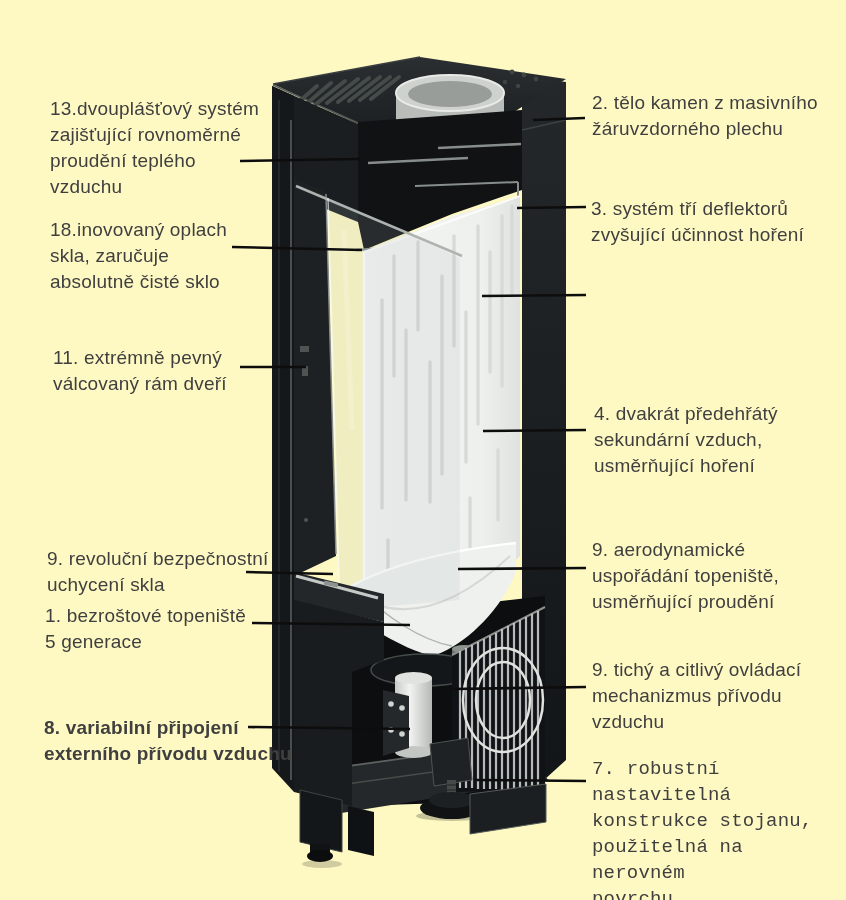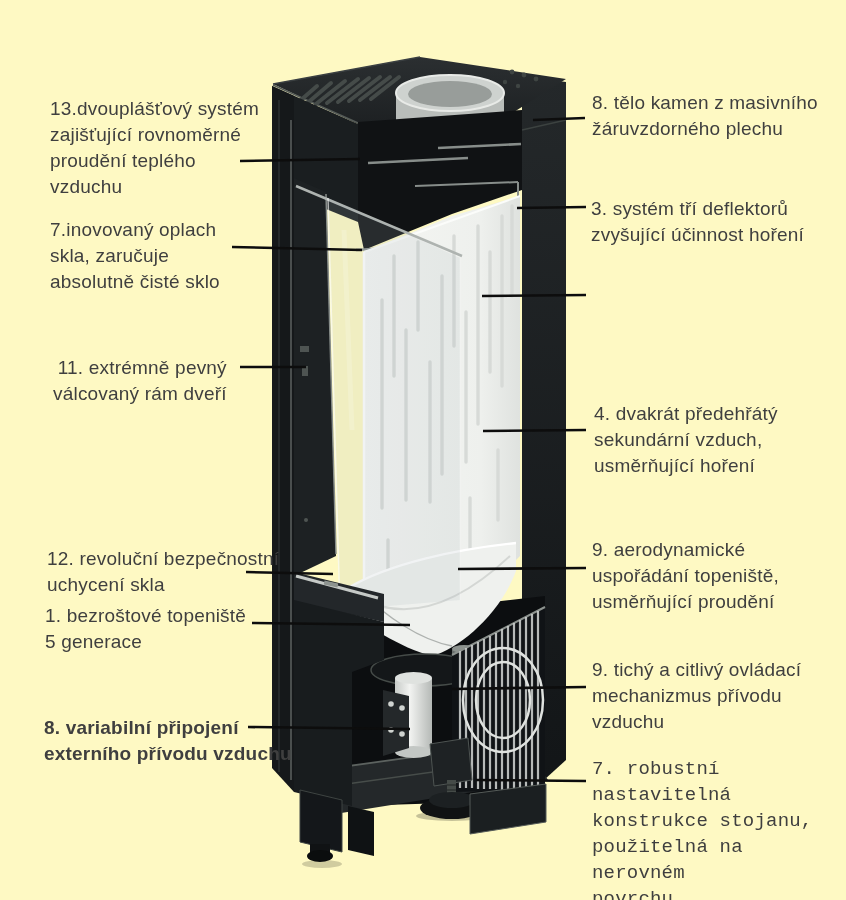--- a/index.html
+++ b/index.html
@@ -8,21 +8,21 @@
     font-family:"Liberation Sans",sans-serif;
   }
   .figure-svg{position:absolute;left:0;top:0;}
   .callout{
     position:absolute;font-size:19px;line-height:26px;color:#3f3f3f;
     white-space:pre-line;letter-spacing:.2px;
   }
   
   #co13{left:50px;top:96px;}
   #co12{left:50px;top:217px;}
-  #co11{left:53px;top:355px;text-align:right;}
+  #co11{left:53px;top:345px;}
   #co10{left:47px;top:546px;}
   #co9{left:45px;top:603px;}
   #co8{left:44px;top:715px;font-weight:bold;}
   
   #co1{left:592px;top:90px;}
   #co2{left:591px;top:196px;}
   #co3{left:592px;top:271px;}
   #co4{left:594px;top:401px;}
   #co5{left:592px;top:537px;}
   #co6{left:592px;top:657px;}
@@ -267,32 +267,32 @@
       <line x1="458" y1="569" x2="586" y2="568"></line>
       <line x1="452" y1="689" x2="586" y2="687"></line>
       <line x1="476" y1="780" x2="586" y2="781"></line>
     </g>
   </svg>
 
   <div class="callout" id="co13">13.dvouplášťový systém
 zajišťující rovnoměrné
 proudění teplého
 vzduchu</div>
-  <div class="callout" id="co12">7.inovovaný oplach
+  <div class="callout" id="co12">18.inovovaný oplach
 skla, zaručuje
 absolutně čisté sklo</div>
   <div class="callout" id="co11">11. extrémně pevný
 válcovaný rám dveří</div>
-  <div class="callout" id="co10">12. revoluční bezpečnostní
+  <div class="callout" id="co10">9. revoluční bezpečnostní
 uchycení skla</div>
   <div class="callout" id="co9">1. bezroštové topeniště
 5 generace</div>
   <div class="callout" id="co8">8. variabilní připojení
 externího přívodu vzduchu</div>
-  <div class="callout" id="co1">8. tělo kamen z masivního
+  <div class="callout" id="co1">2. tělo kamen z masivního
 žáruvzdorného plechu</div>
   <div class="callout" id="co2">3. systém tří deflektorů
 zvyšující účinnost hoření</div>
   <div class="callout" id="co4">4. dvakrát předehřátý
 sekundární vzduch,
 usměrňující hoření</div>
   <div class="callout" id="co5">9. aerodynamické
 uspořádání topeniště,
 usměrňující proudění</div>
   <div class="callout" id="co6">9. tichý a citlivý ovládací

